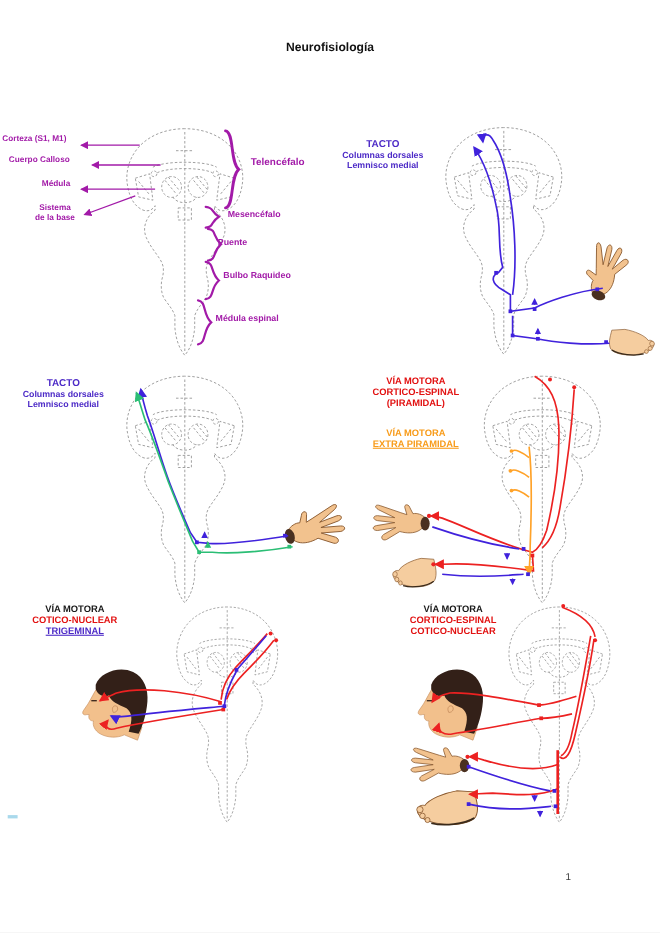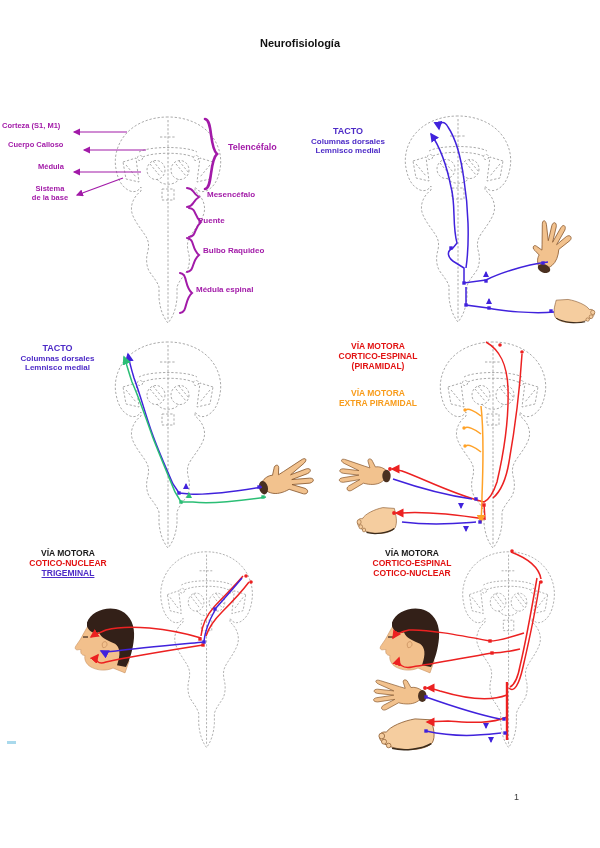--- a/index.html
+++ b/index.html
@@ -217,21 +217,21 @@
       <circle cx="165" cy="116" r="1.7" fill="#FFA228"></circle>
     </g>
   </svg>
   <div class="abs ctr" style="left:322px;top:341px;width:112px;">
     <div class="lbl redtxt f85" style="position:static;">VÍA MOTORA</div>
     <div class="lbl redtxt f85" style="position:static;">CORTICO-ESPINAL</div>
     <div class="lbl redtxt f85" style="position:static;">(PIRAMIDAL)</div>
   </div>
   <div class="abs ctr" style="left:322px;top:388px;width:112px;">
     <div class="lbl orangetxt f85" style="position:static;">VÍA MOTORA</div>
-    <div class="lbl orangetxt f85" style="position:static;">EXTRA PIRAMIDAL</div>
+    <div class="lbl orangetxt f85" style="position:static;text-decoration:underline;">EXTRA PIRAMIDAL</div>
   </div>
 
   <svg style="left:0;top:545px;" width="300" height="245" viewBox="0 0 300 245">
     <use href="#sym-brain" transform="translate(150,3) scale(0.87,0.95)"></use>
     <use href="#sym-head" transform="translate(73,60) scale(1,0.97)"></use>
     <g fill="none" stroke="#EC2121" stroke-width="1.5">
       <path d="M243,31 C232,44 222,53 214,62 C206,71 202,80 201,91"></path>
       <path d="M249,37 C240,49 231,58 222,67 C215,74 209,82 206,91"></path>
       <path d="M201,93 C168,83 128,79 106,85 C99,88 94,90 91,92" marker-end="url(#ar)"></path>
       <path d="M203,100 C165,106 128,112 106,117 C98,120 94,115 98,110" marker-end="url(#ar)"></path>

